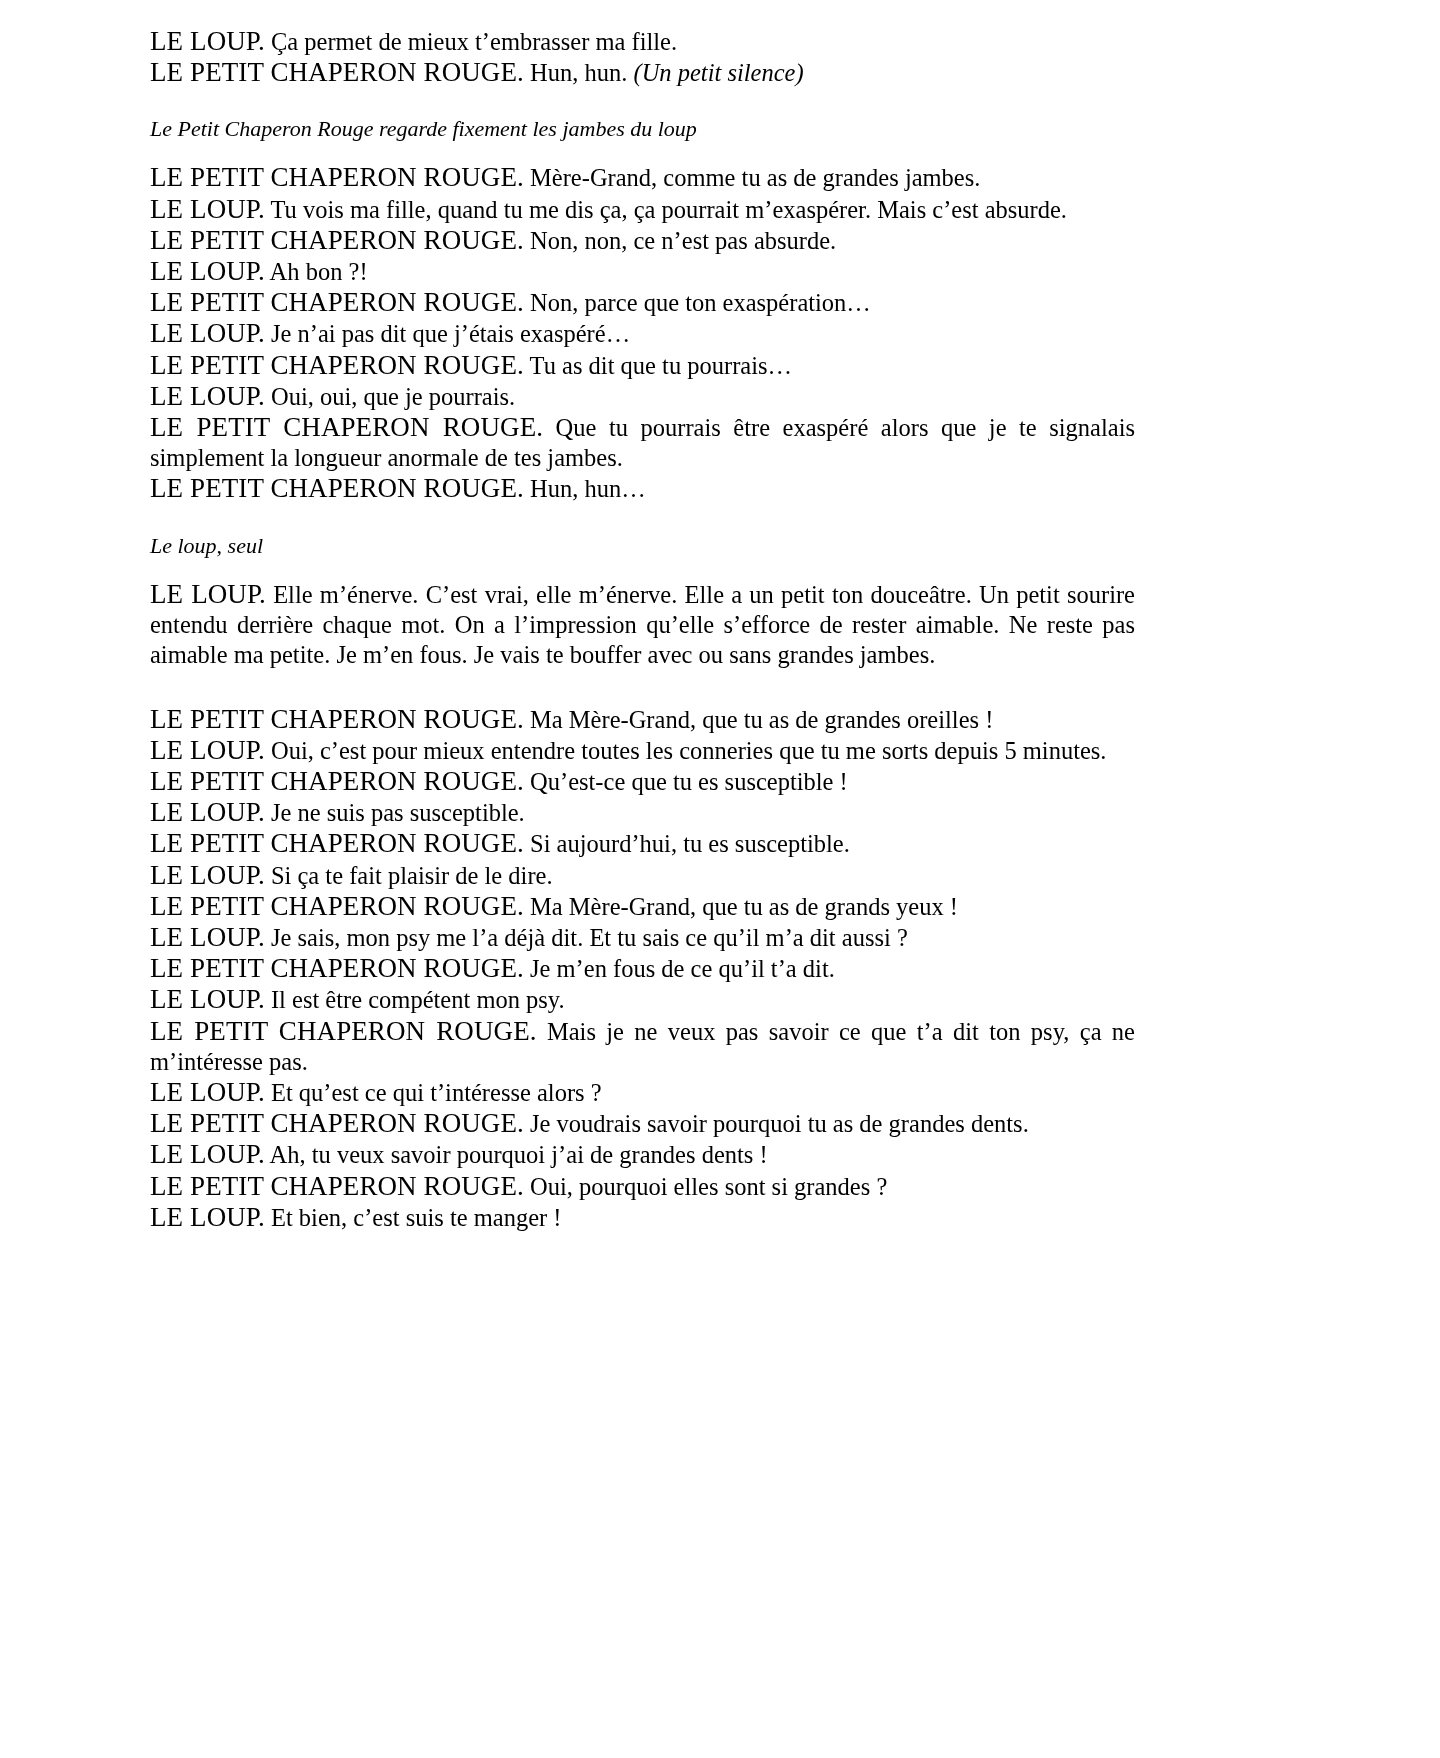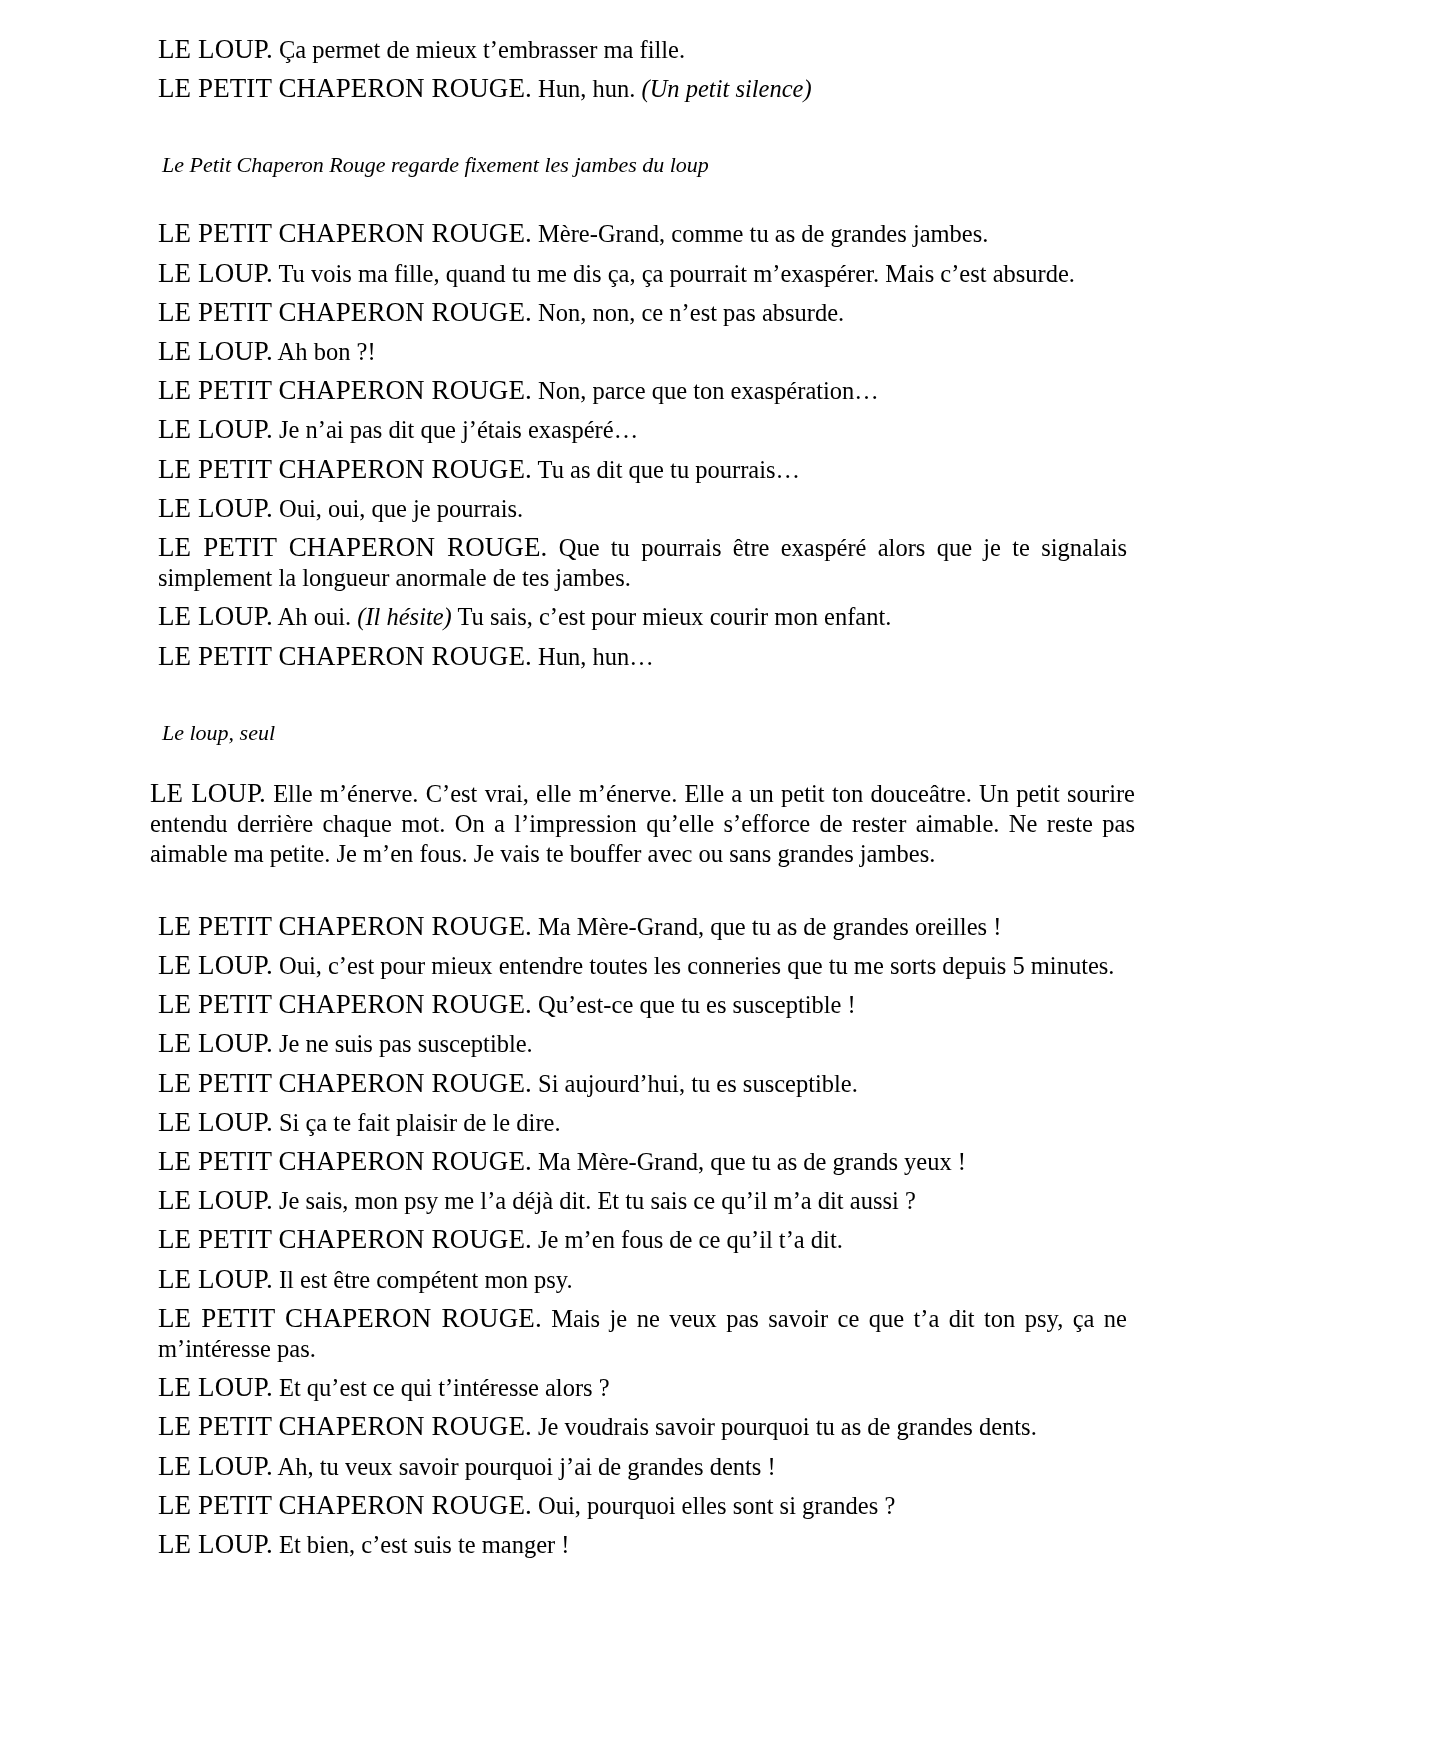--- a/index.html
+++ b/index.html
@@ -27,42 +27,42 @@
     top: 26px;
     width: 985px;
   }
 
   
   .line {
     font-size: 24.5px;
     line-height: 30.2px;
     text-align: justify;
     text-justify: inter-word;
-    margin: 8px;
+    margin: 0;
     text-indent: 0;
     hyphens: none;
   }
   
   .line:last-child { text-align: left; }
 
   .speaker {
     font-variant: small-caps;
     font-size: 27px;
     letter-spacing: 0.1px;
   }
 
   .stage-inline {
     font-style: italic;
   }
 
   .stage-direction {
     font-style: italic;
     font-size: 22px;
     line-height: 30px;
-    margin: 12px;
+    margin: 0;
     text-align: left;
   }
 
   .gap-sm { height: 18px; }
   .gap-md { height: 26px; }
   .gap-lg { height: 34px; }
 
   .para {
     font-size: 24.5px;
     line-height: 30px;
@@ -97,21 +97,20 @@
     <p class="line"><span class="speaker">LE PETIT CHAPERON ROUGE.</span><span>  Non, parce que ton exaspération…</span></p>
 
     <p class="line"><span class="speaker">LE LOUP.</span><span> Je n’ai pas dit que j’étais exaspéré…</span></p>
 
     <p class="line"><span class="speaker">LE PETIT CHAPERON ROUGE.</span><span>  Tu as dit que tu pourrais…</span></p>
 
     <p class="line"><span class="speaker">LE LOUP.</span><span> Oui, oui, que je pourrais.</span></p>
 
     <p class="line"><span class="speaker">LE PETIT CHAPERON ROUGE.</span><span> Que tu pourrais être exaspéré alors que je te signalais simplement la longueur anormale de tes jambes.</span></p>
 
-    <p class="line"><span class="speaker">LE LOUP.</span><span> Ah oui. </span><span class="stage-inline">(Il hésite)</span><span> Tu sais, c’est pour mieux courir mon enfant.</span></p>
 
     <p class="line"><span class="speaker">LE PETIT CHAPERON ROUGE.</span><span>  Hun, hun…</span></p>
 
     <div class="gap-md"></div>
 
     <p class="stage-direction">Le loup, seul</p>
 
     <div class="gap-sm"></div>
 
     <p class="para"><span class="speaker">LE LOUP.</span><span> Elle m’énerve. C’est vrai, elle m’énerve. Elle a un petit ton douceâtre. Un petit sourire entendu derrière chaque mot. On a l’impression qu’elle s’efforce de rester aimable. Ne reste pas aimable ma petite. Je m’en fous. Je vais te bouffer avec ou sans grandes jambes.</span></p>

